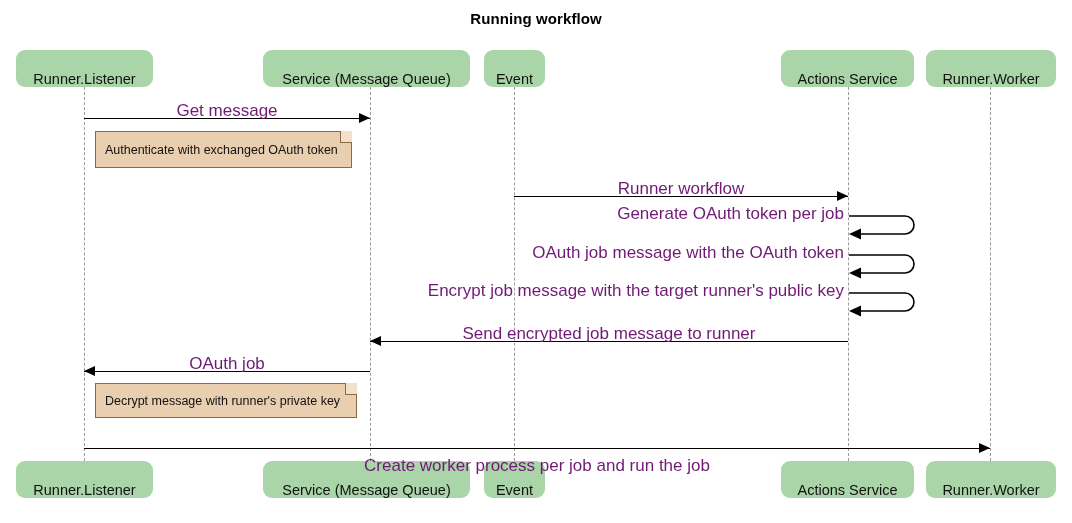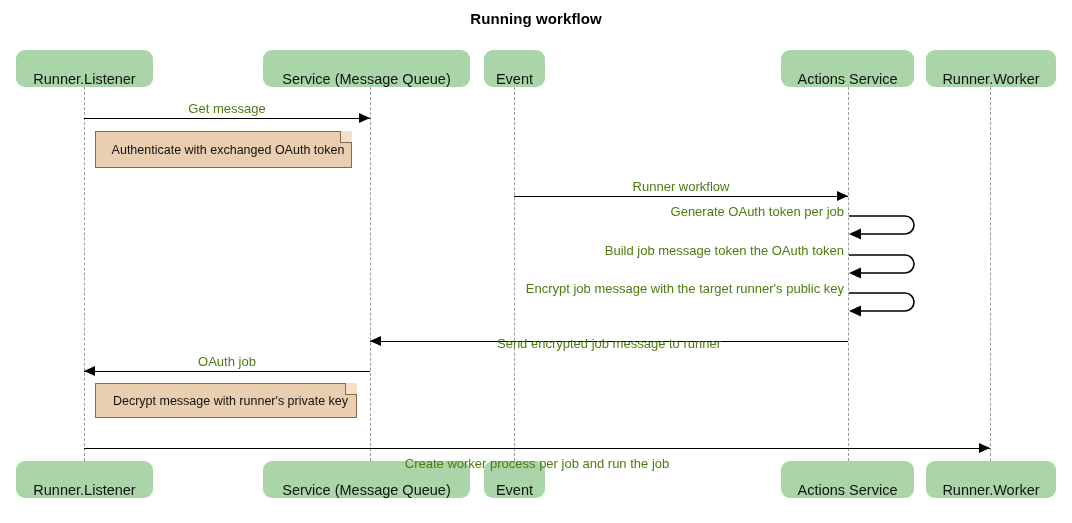--- a/index.html
+++ b/index.html
@@ -41,21 +41,21 @@
     border-bottom:5.5px solid transparent;
     border-left:11px solid #000;
   }
   .arrowhead.left{
     border-top:5.5px solid transparent;
     border-bottom:5.5px solid transparent;
     border-right:11px solid #000;
   }
   .msglabel{
     position:absolute;
-    font-size:13px;color:#4d7c0f;
+    font-size:17px;color:#701a75;
     text-align:center;
     white-space:nowrap;
     transform:translateX(-50%);
   }
   .msglabel.rightalign{
     transform:none;
     text-align:right;
   }
 
   .selfloop{position:absolute;}
@@ -64,21 +64,20 @@
   .note{
     position:absolute;
     background:#e9cfb0;
     border:1px solid #8a6a46;
     box-sizing:border-box;
     font-size:12.5px;
     color:#111;
     display:flex;align-items:center;
     padding-left:9px;
     white-space:nowrap;
-    justify-content:center;
   }
   .note .fold{
     position:absolute;top:-1px;right:-1px;
     width:11px;height:11px;
     background:#f2e0c8;
     border-left:1px solid #8a6a46;
     border-bottom:1px solid #8a6a46;
   }
 </style>
 </head>
@@ -131,21 +130,21 @@
     </div>
   <div id="messages">
       <div class="msg" style="left: 84px; top: 118px; width: 286px;"></div>
       <div class="arrowhead right" style="top: 113.3px; left: 359px;"></div>
       <div class="msglabel" style="left: 227px; top: 101px;">Get message</div>
       <div class="msg" style="left: 514px; top: 196px; width: 334px;"></div>
       <div class="arrowhead right" style="top: 191.3px; left: 837px;"></div>
       <div class="msglabel" style="left: 681px; top: 179px;">Runner workflow</div>
       <div class="msg" style="left: 370px; top: 341px; width: 478px;"></div>
       <div class="arrowhead left" style="top: 336.3px; left: 370px;"></div>
-      <div class="msglabel" style="left: 609px; top: 324px; margin-top: 12px;">Send encrypted job message to runner</div>
+      <div class="msglabel" style="left: 609px; top: 324px;">Send encrypted job message to runner</div>
       <div class="msg" style="left: 84px; top: 371px; width: 286px;"></div>
       <div class="arrowhead left" style="top: 366.3px; left: 84px;"></div>
       <div class="msglabel" style="left: 227px; top: 354px;">OAuth job</div>
       <div class="msg" style="left: 84px; top: 448px; width: 906px;"></div>
       <div class="arrowhead right" style="top: 443.3px; left: 979px;"></div>
       <div class="msglabel" style="left: 537px; top: 431px; margin-top: 25px;">Create worker process per job and run the job</div>
     </div>
   <div id="selfmessages">
       <div class="selfloop" style="left: 848px; top: 214px;">
         <svg width="72" height="30" viewBox="0 0 72 30">
@@ -153,21 +152,21 @@
           <path d="M1 20 L 13 14.5 L 13 25.5 Z" fill="#000"></path>
         </svg>
       </div>
       <div class="msglabel rightalign" style="left: 0px; width: 844px; top: 204px;">Generate OAuth token per job</div>
       <div class="selfloop" style="left: 848px; top: 253px;">
         <svg width="72" height="30" viewBox="0 0 72 30">
           <path d="M1 2 H 57 A 9 9 0 0 1 57 20 H 12" fill="none" stroke="#000" stroke-width="1.6"></path>
           <path d="M1 20 L 13 14.5 L 13 25.5 Z" fill="#000"></path>
         </svg>
       </div>
-      <div class="msglabel rightalign" style="left: 0px; width: 844px; top: 243px;">Build job message token the OAuth token</div>
+      <div class="msglabel rightalign" style="left: 0px; width: 844px; top: 243px;">OAuth job message with the OAuth token</div>
       <div class="selfloop" style="left: 848px; top: 291px;">
         <svg width="72" height="30" viewBox="0 0 72 30">
           <path d="M1 2 H 57 A 9 9 0 0 1 57 20 H 12" fill="none" stroke="#000" stroke-width="1.6"></path>
           <path d="M1 20 L 13 14.5 L 13 25.5 Z" fill="#000"></path>
         </svg>
       </div>
       <div class="msglabel rightalign" style="left: 0px; width: 844px; top: 281px;">Encrypt job message with the target runner's public key</div>
     </div>
   <div id="notes">
       <div class="note" style="left: 95px; top: 131px; width: 257px; height: 37px;">

